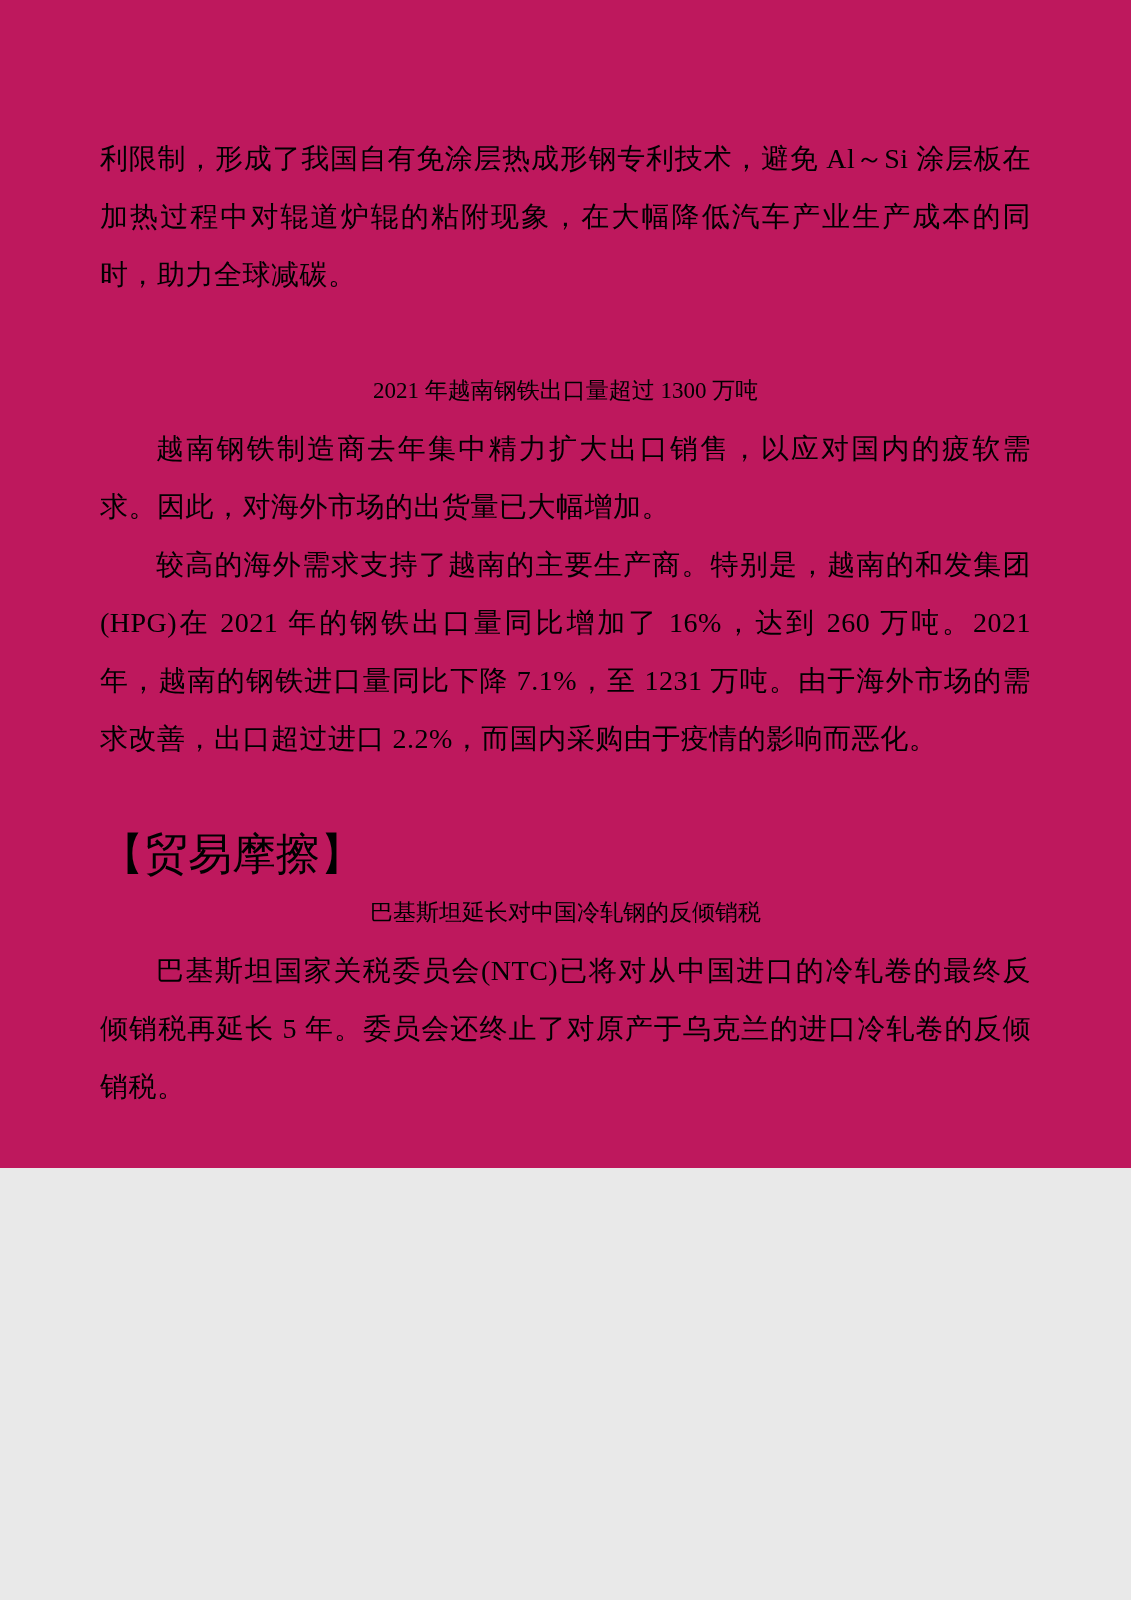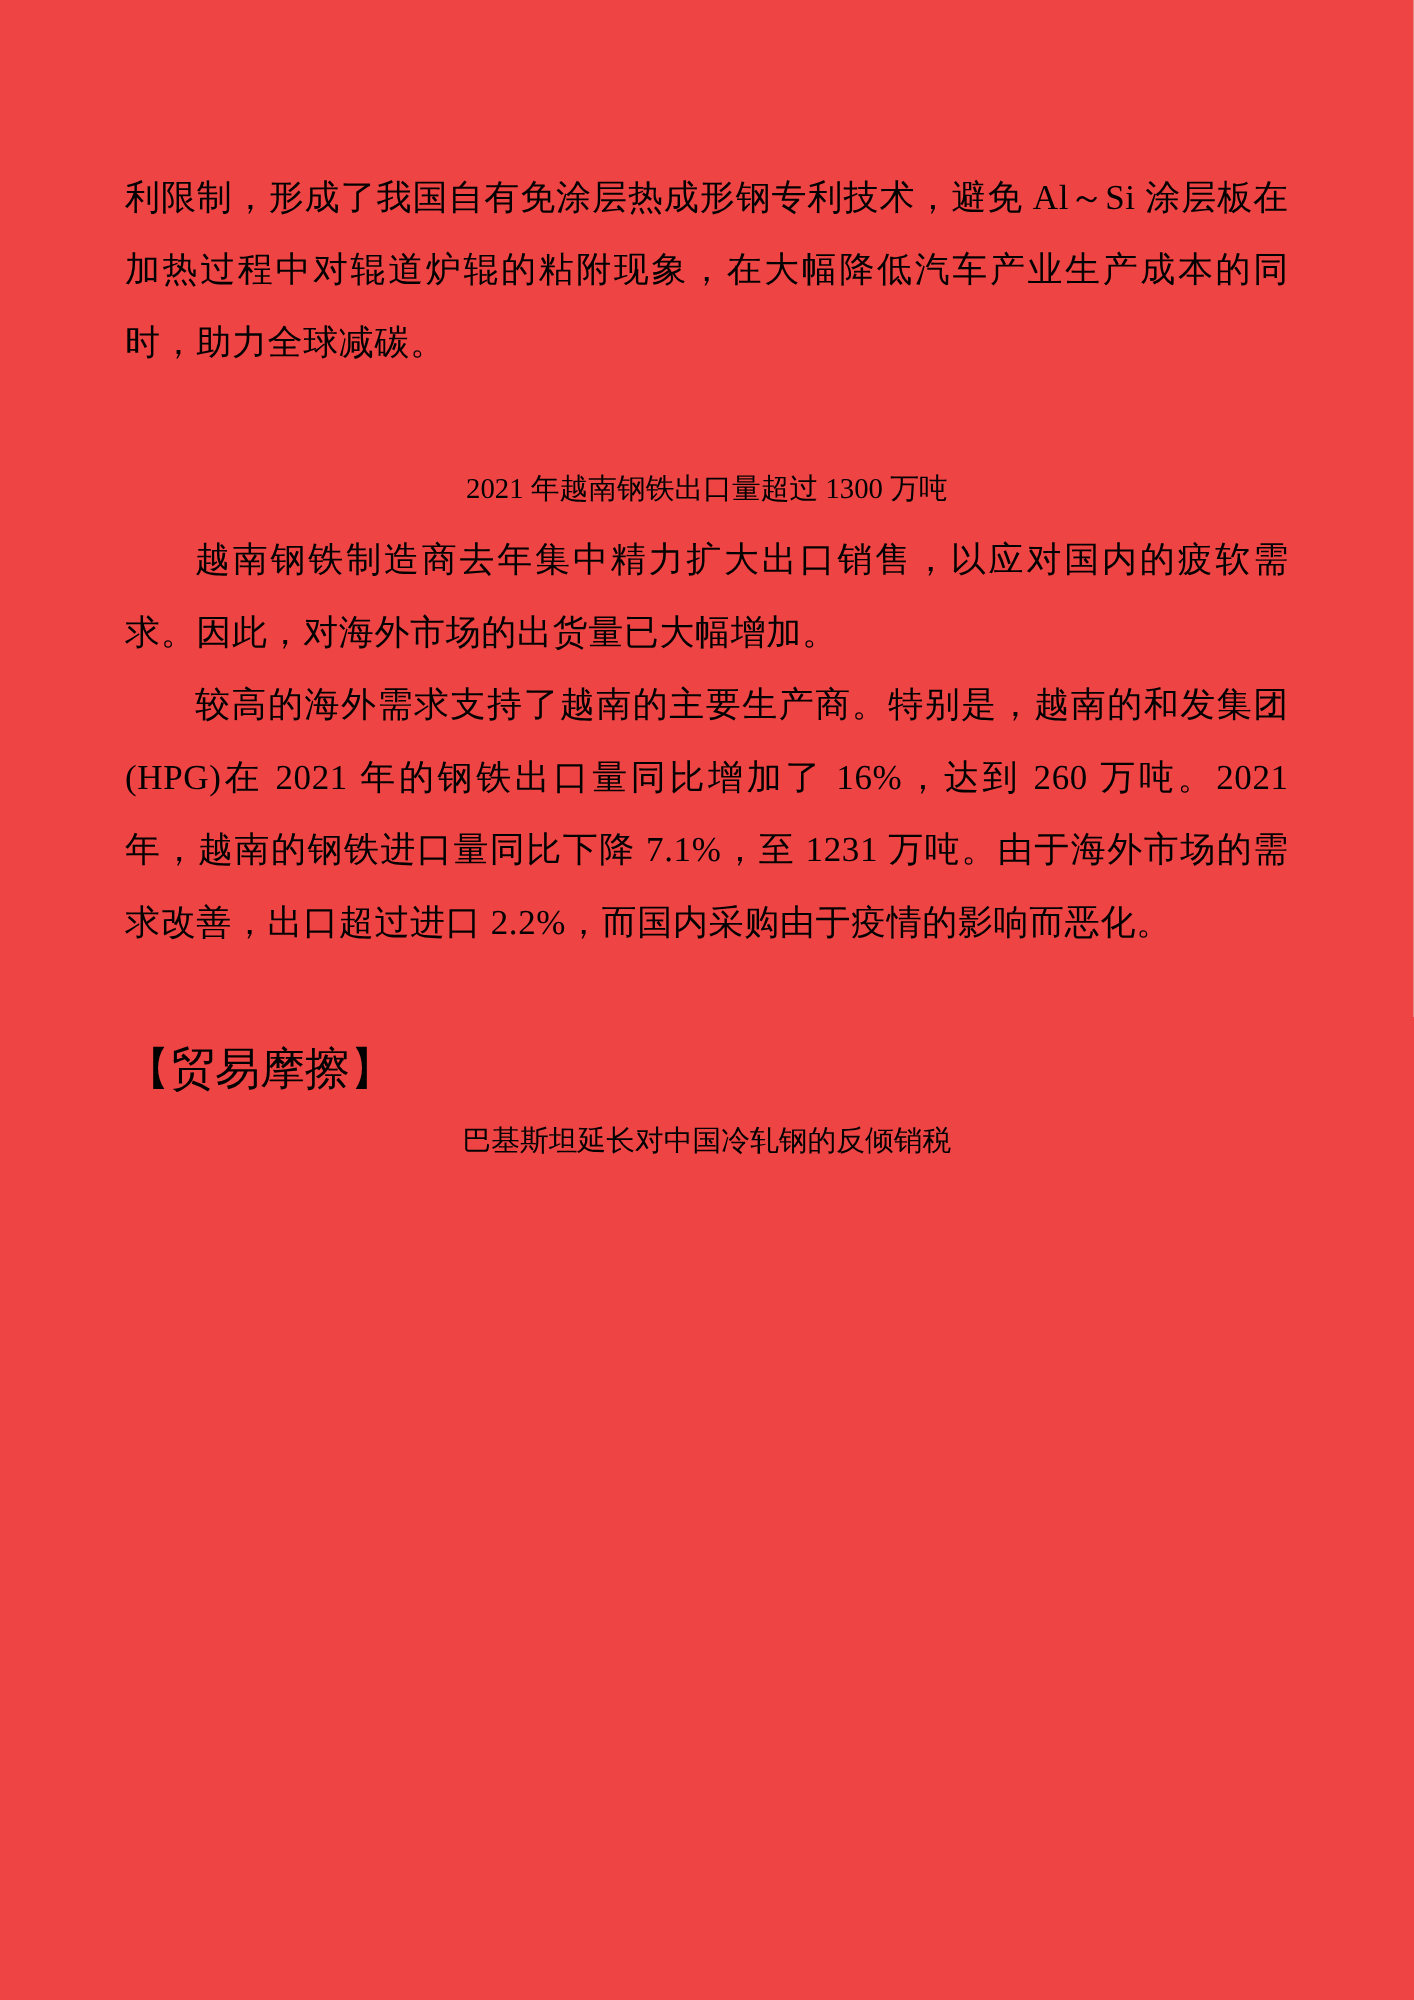--- a/index.html
+++ b/index.html
@@ -1,22 +1,22 @@
 <!DOCTYPE html>
 <html><head>
 <meta charset="utf-8">
 <style>
   * { margin: 0; padding: 0; box-sizing: border-box; }
   html, body { background: #e9e9e9; }
   .page {
     position: relative;
     width: 1131px;
-    height: 1600px;
+    height: 1168px;
     margin: 0 auto;
-    background: #ef4444;
+    background: #be185d;
     color: #000000;
     font-family: "Liberation Serif", "DejaVu Serif", serif;
     padding: 130px 100px 60px 100px;
     overflow: hidden;
   }
   .body-text {
     font-size: 28px;
     line-height: 58px;
     text-align: justify;
     letter-spacing: 0.5px;
@@ -24,21 +24,21 @@
   .indent { text-indent: 2em; }
   .article-title {
     font-size: 23px;
     font-weight: normal;
     text-align: center;
     line-height: 58px;
     margin-top: 58px;
   }
   .article-title.no-gap { margin-top: 0; }
   .section-heading {
-    font-size: 36px;
+    font-size: 44px;
     font-weight: normal;
     line-height: 58px;
     margin-top: 58px;
     text-align: left;
   }
 </style>
 </head>
 <body>
 
 <div class="page">
@@ -49,14 +49,15 @@
 
   <p class="body-text indent">越南钢铁制造商去年集中精力扩大出口销售，以应对国内的疲软需求。因此，对海外市场的出货量已大幅增加。</p>
 
 
   <p class="body-text indent">较高的海外需求支持了越南的主要生产商。特别是，越南的和发集团(HPG)在 2021 年的钢铁出口量同比增加了 16%，达到 260 万吨。2021 年，越南的钢铁进口量同比下降 7.1%，至 1231 万吨。由于海外市场的需 求改善，出口超过进口 2.2%，而国内采购由于疫情的影响而恶化。</p>
 
   <h2 class="section-heading">【贸易摩擦】</h2>
 
   <h2 class="article-title no-gap">巴基斯坦延长对中国冷轧钢的反倾销税</h2>
 
+  <p class="body-text indent">巴基斯坦国家关税委员会(NTC)已将对从中国进口的冷轧卷的最终反倾销税再延长 5 年。委员会还终止了对原产于乌克兰的进口冷轧卷的反倾销税。</p>
 
 </div>
 
 </body></html>

